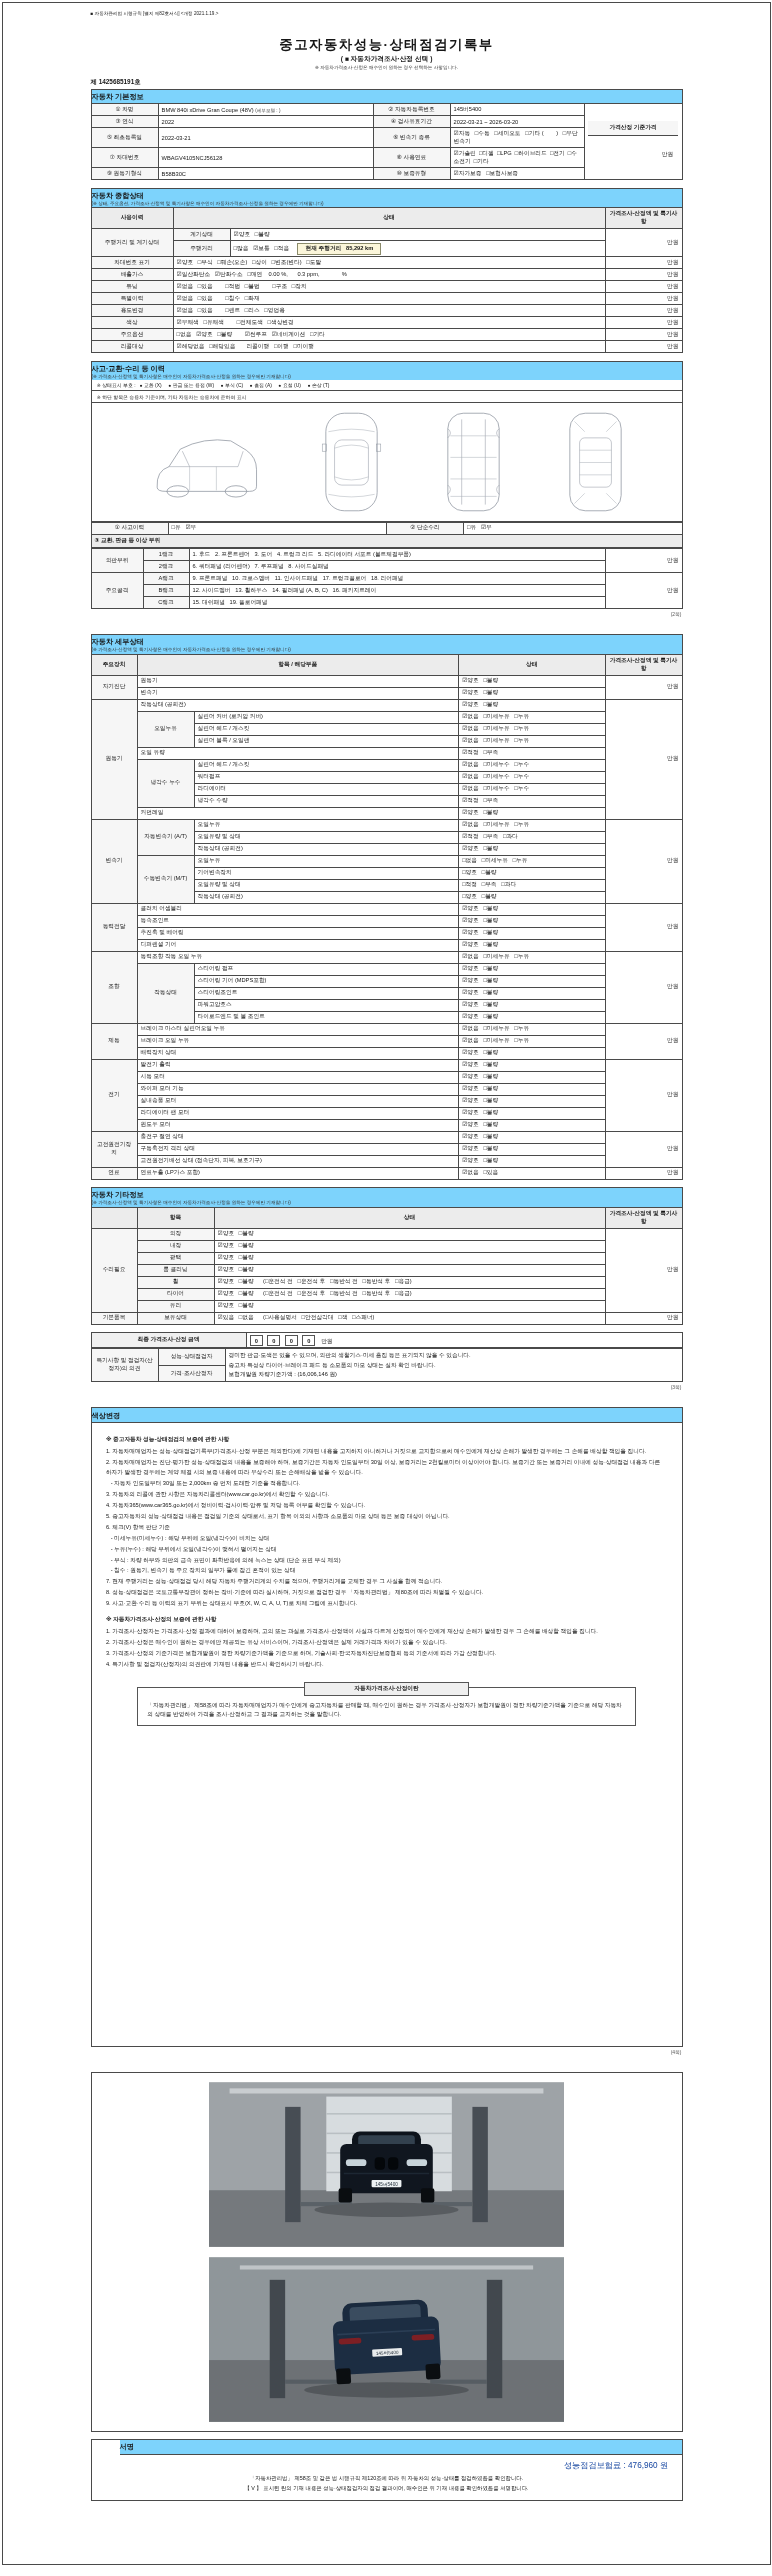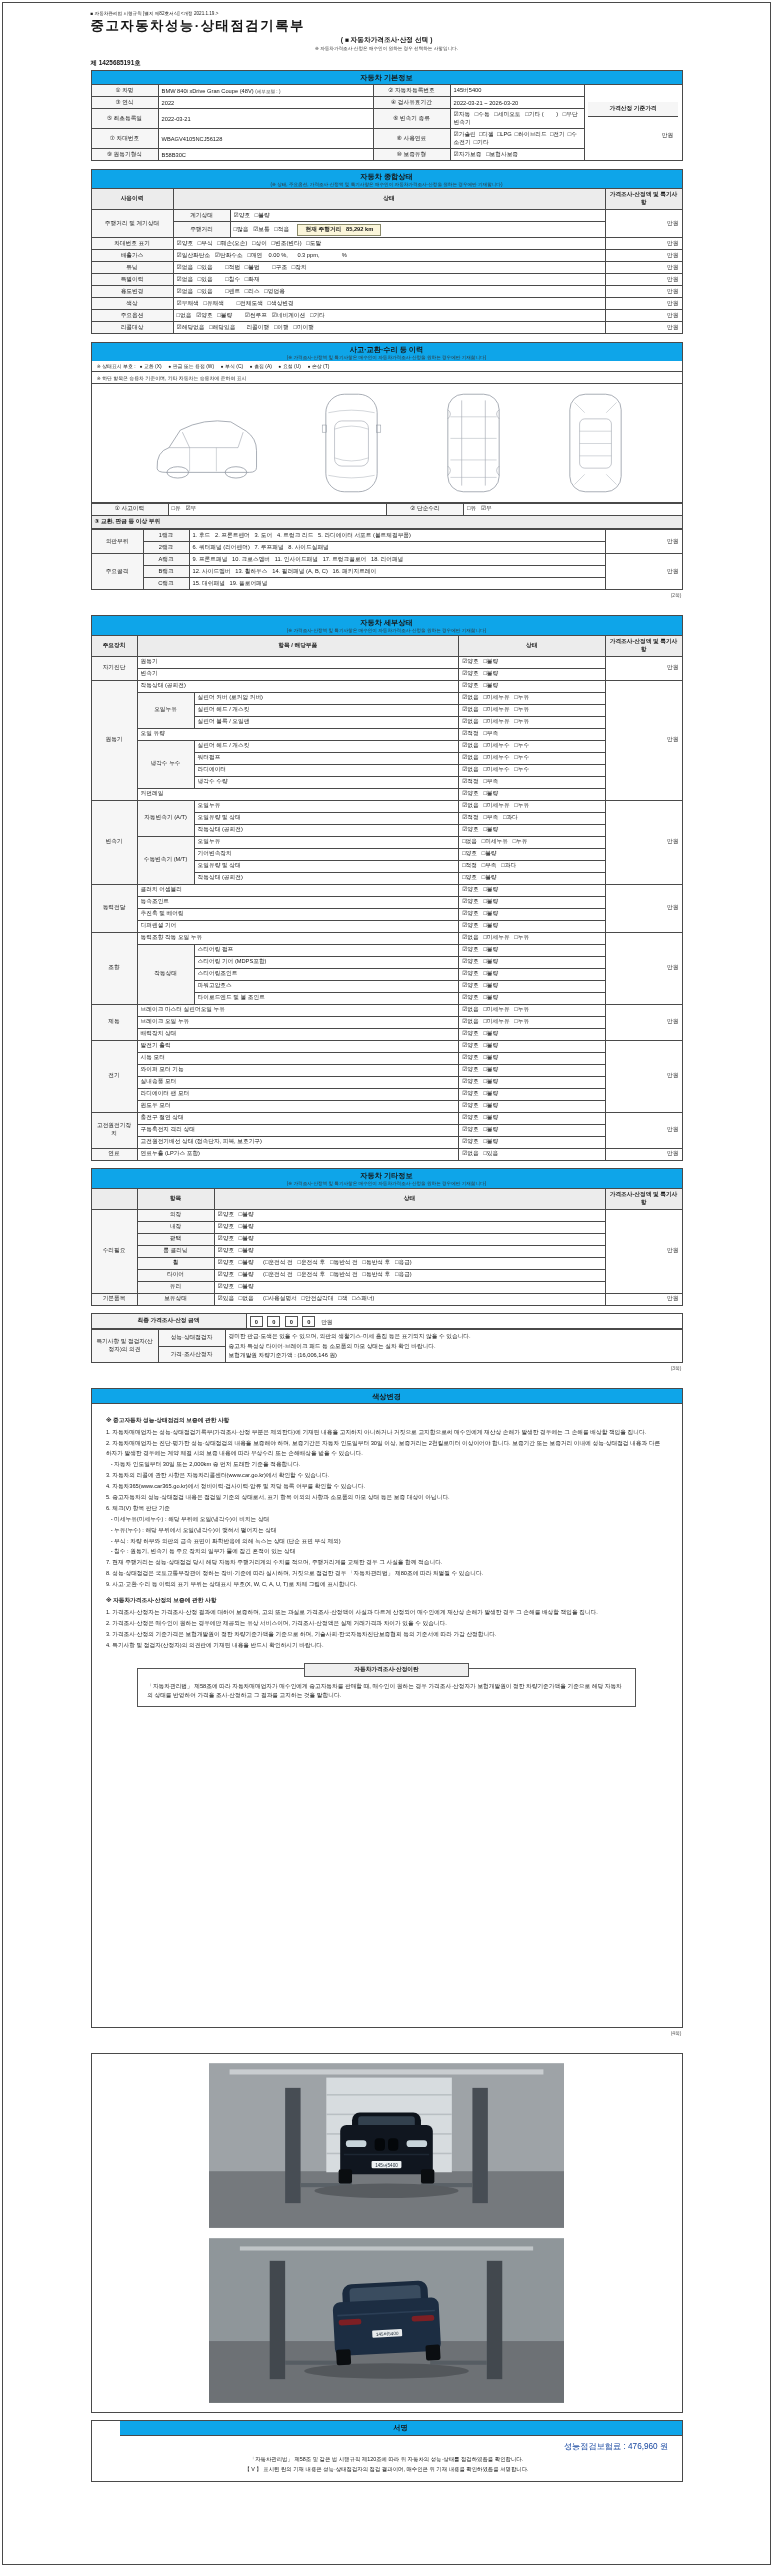--- a/index.html
+++ b/index.html
@@ -4,25 +4,25 @@
 <style>
   * { box-sizing: border-box; }
   html,body { margin:0; padding:0; }
   body{
     width:773px; background:#ffffff; color:#161616;
     font-family:"Liberation Sans","DejaVu Sans",sans-serif; font-size:5.7px;
   }
   .outer{ width:769px; margin:1.5px auto; border:0.5px solid #4a4a4a; padding:8.2px 0 7.2px; min-height:2563px; }
   .sheet{ width:592px; margin:0 auto; }
   .form-ref{ font-size:4.6px; color:#222; }
-  .title{ font-size:13.4px; font-weight:bold; text-align:left; letter-spacing:1.5px; margin-top:1px; }
+  .title{ font-size:13.4px; font-weight:bold; text-align:center; letter-spacing:1.5px; margin-top:20px; }
   .title-sub{ font-size:6.7px; font-weight:bold; text-align:center; margin-top:1.5px; }
   .title-note{ font-size:4.6px; text-align:center; color:#333; margin-top:1px; }
   .doc-no{ font-size:6.4px; font-weight:bold; margin:8.2px 0 1.5px; }
-  .secbar{ border:0.5px solid #4a4a4a; border-bottom:none; background:#0ea5e9; text-align:center; padding:2.1px 0 1.5px; }
+  .secbar{ border:0.5px solid #4a4a4a; border-bottom:none; background:#7dd3fc; text-align:left; padding:2.1px 0 1.5px; }
   .sec-title{ font-size:7.2px; font-weight:bold; display:block; }
   .sec-note{ font-size:4.6px; color:#333; display:block; }
   table.tbl{ width:100%; border-collapse:collapse; background:#fff; }
   .tbl td,.tbl th{ border:0.5px solid #4a4a4a; padding:1.5px 3.1px; font-size:5.7px; vertical-align:middle; }
   .tbl th{ background:#ececec; font-weight:bold; padding:2.1px 3.1px; }
   .lab{ background:#f6f6f6; text-align:center; }
   .item{ padding-left:5.2px; }
   .st{ white-space:pre-wrap; }
   .price{ width:77px; text-align:right; color:#222; }
   .w90{width:46px;} .w100{width:52px;} .w110{width:57px;} .w130{width:67px;} .w150{width:77px;}

